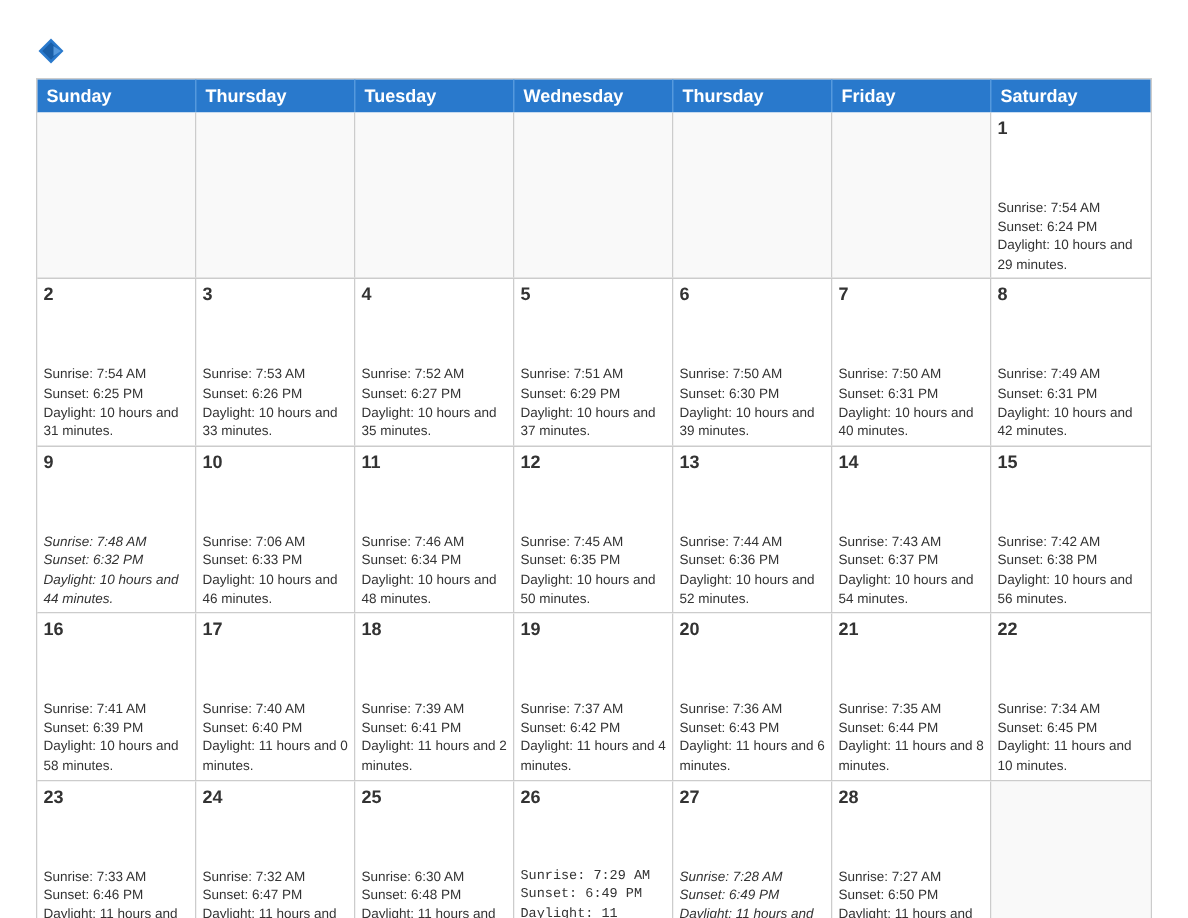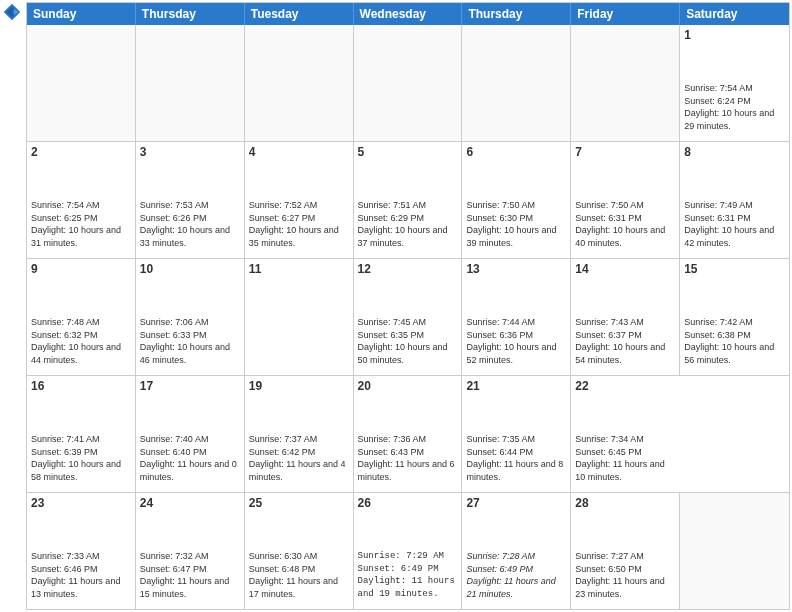--- a/index.html
+++ b/index.html
@@ -6,23 +6,23 @@
     body {
       width: 792px;
       height: 612px;
       font-family: Arial, sans-serif;
       background: #fff;
       overflow: hidden;
     }
     .page {
       width: 792px;
       height: 612px;
-      padding: 2px;
-      display: flex;
-      flex-direction: row;
+      padding: 24px;
+      display: flex;
+      flex-direction: column;
     }
     .header {
       display: flex;
       justify-content: space-between;
       align-items: flex-start;
       margin-bottom: 8px;
     }
     .logo {
       display: flex;
       align-items: center;
@@ -196,32 +196,35 @@
           <div class="cal-cell">
             <span class="day-number">8</span>
             <div class="cell-text" style="white-space: pre-line;">Sunrise: 7:49 AM
 Sunset: 6:31 PM
 Daylight: 10 hours and 42 minutes.</div>
           </div>
         </div>
         <div class="cal-row">
           <div class="cal-cell">
             <span class="day-number">9</span>
-            <div class="cell-text" style="white-space: pre-line;">Sunrise: 7:48 AM
+            <div class="cell-text" style="white-space: pre-line; font-style: italic;">Sunrise: 7:48 AM
 Sunset: 6:32 PM
 Daylight: 10 hours and 44 minutes.</div>
           </div>
           <div class="cal-cell">
             <span class="day-number">10</span>
             <div class="cell-text" style="white-space: pre-line;">Sunrise: 7:06 AM
 Sunset: 6:33 PM
 Daylight: 10 hours and 46 minutes.</div>
           </div>
           <div class="cal-cell">
             <span class="day-number">11</span>
+            <div class="cell-text" style="white-space: pre-line;">Sunrise: 7:46 AM
+Sunset: 6:34 PM
+Daylight: 10 hours and 48 minutes.</div>
           </div>
           <div class="cal-cell">
             <span class="day-number">12</span>
             <div class="cell-text" style="white-space: pre-line;">Sunrise: 7:45 AM
 Sunset: 6:35 PM
 Daylight: 10 hours and 50 minutes.</div>
           </div>
           <div class="cal-cell">
             <span class="day-number">13</span>
             <div class="cell-text" style="white-space: pre-line;">Sunrise: 7:44 AM
@@ -246,20 +249,26 @@
             <span class="day-number">16</span>
             <div class="cell-text" style="white-space: pre-line;">Sunrise: 7:41 AM
 Sunset: 6:39 PM
 Daylight: 10 hours and 58 minutes.</div>
           </div>
           <div class="cal-cell">
             <span class="day-number">17</span>
             <div class="cell-text" style="white-space: pre-line;">Sunrise: 7:40 AM
 Sunset: 6:40 PM
 Daylight: 11 hours and 0 minutes.</div>
+          </div>
+          <div class="cal-cell">
+            <span class="day-number">18</span>
+            <div class="cell-text" style="white-space: pre-line;">Sunrise: 7:39 AM
+Sunset: 6:41 PM
+Daylight: 11 hours and 2 minutes.</div>
           </div>
           <div class="cal-cell">
             <span class="day-number">19</span>
             <div class="cell-text" style="white-space: pre-line;">Sunrise: 7:37 AM
 Sunset: 6:42 PM
 Daylight: 11 hours and 4 minutes.</div>
           </div>
           <div class="cal-cell">
             <span class="day-number">20</span>
             <div class="cell-text" style="white-space: pre-line;">Sunrise: 7:36 AM

